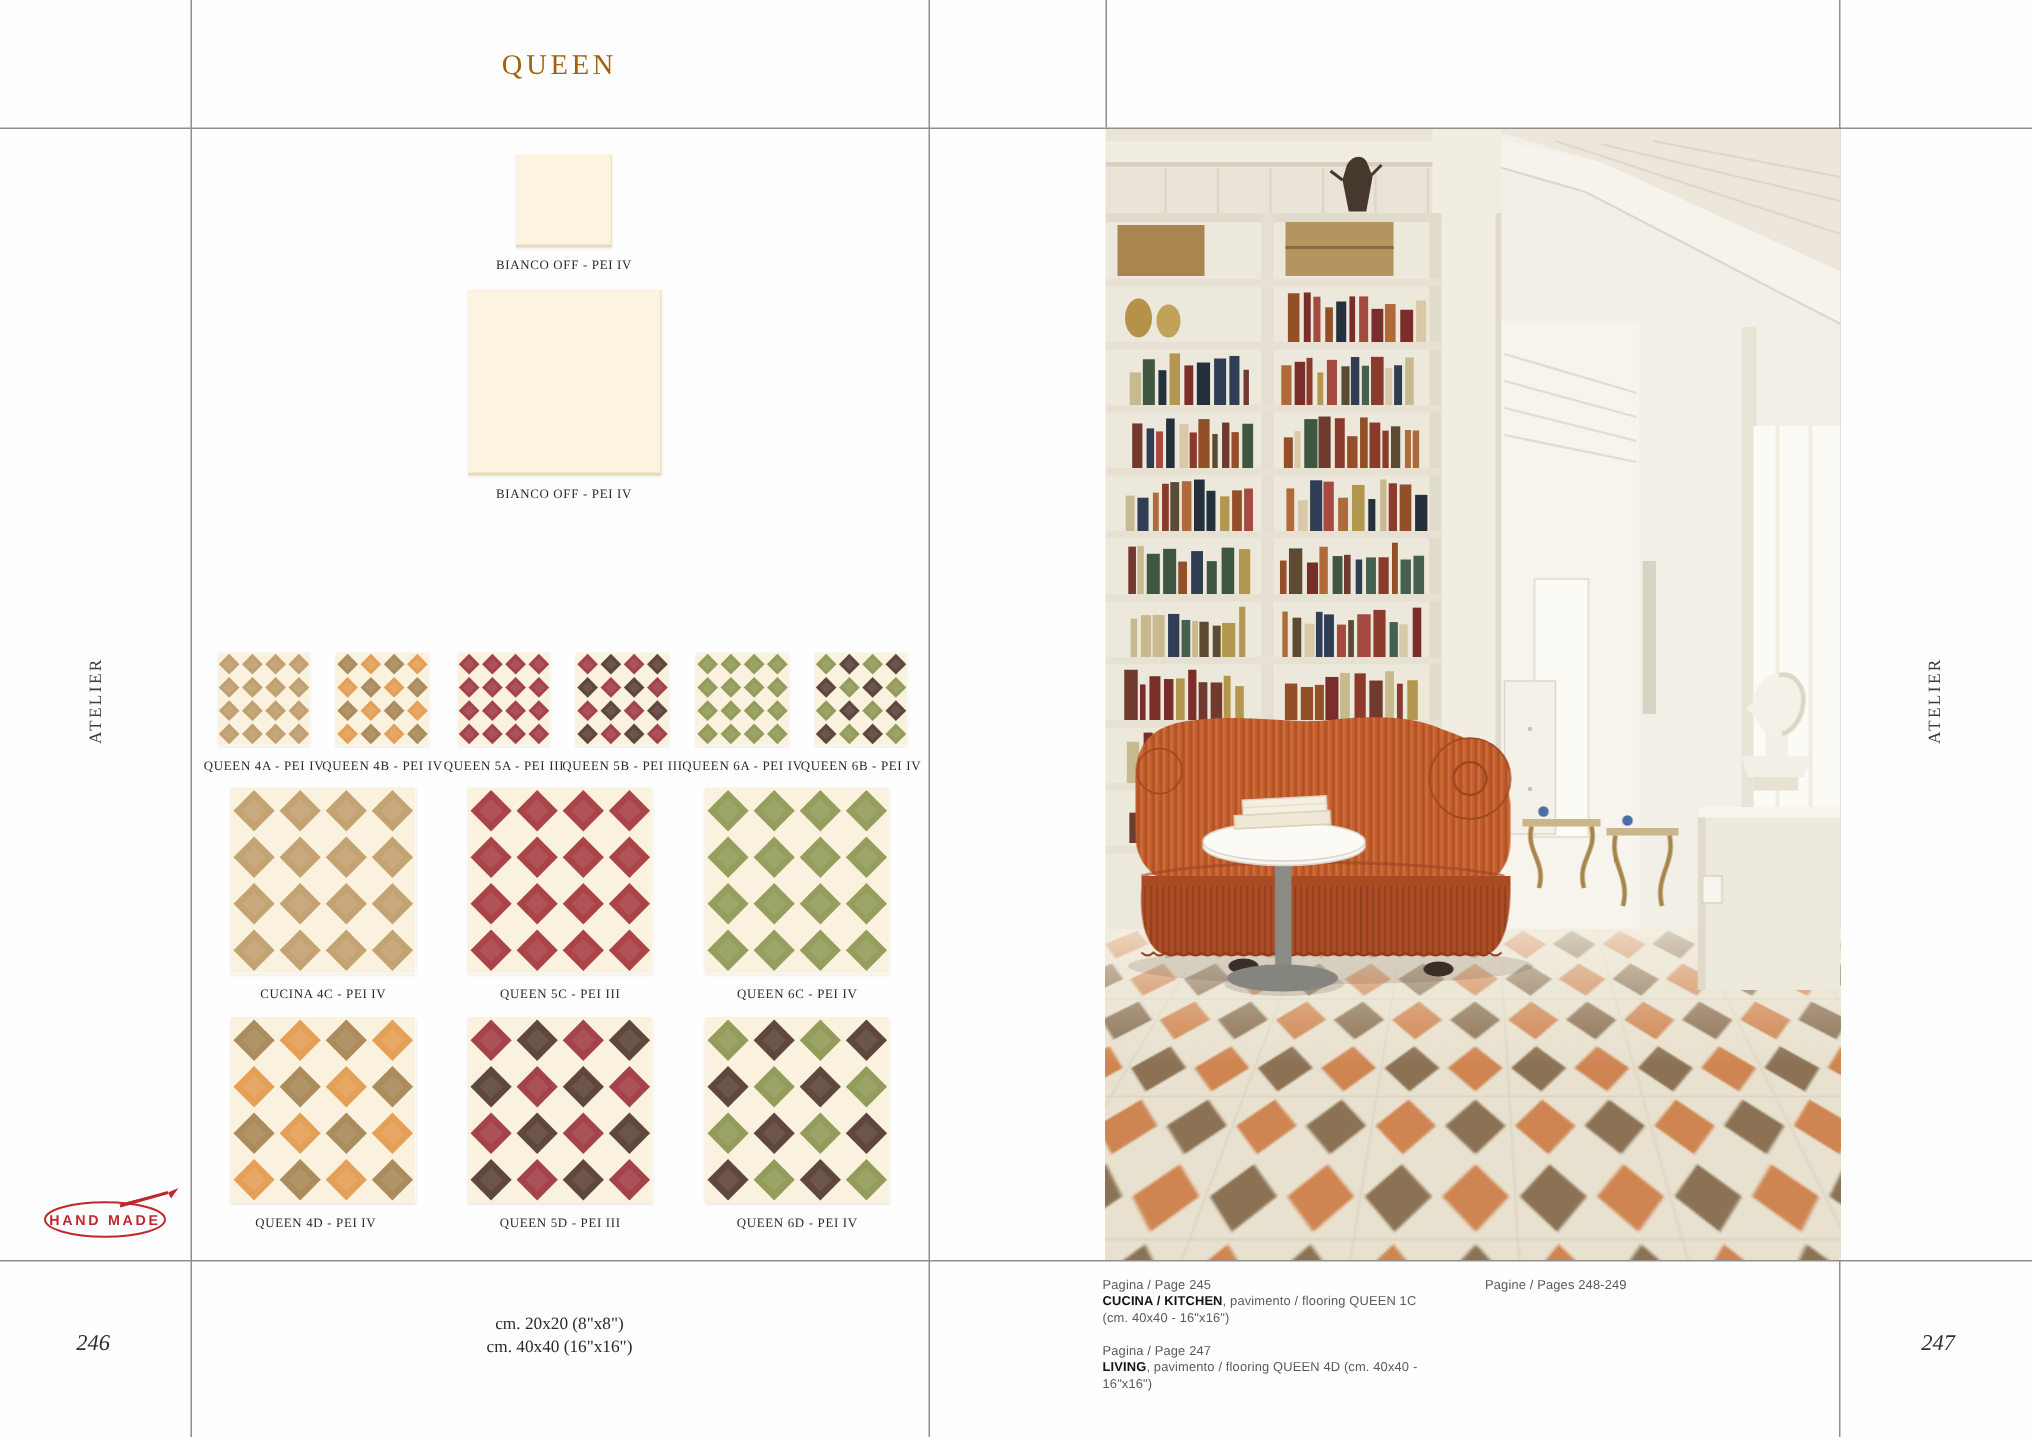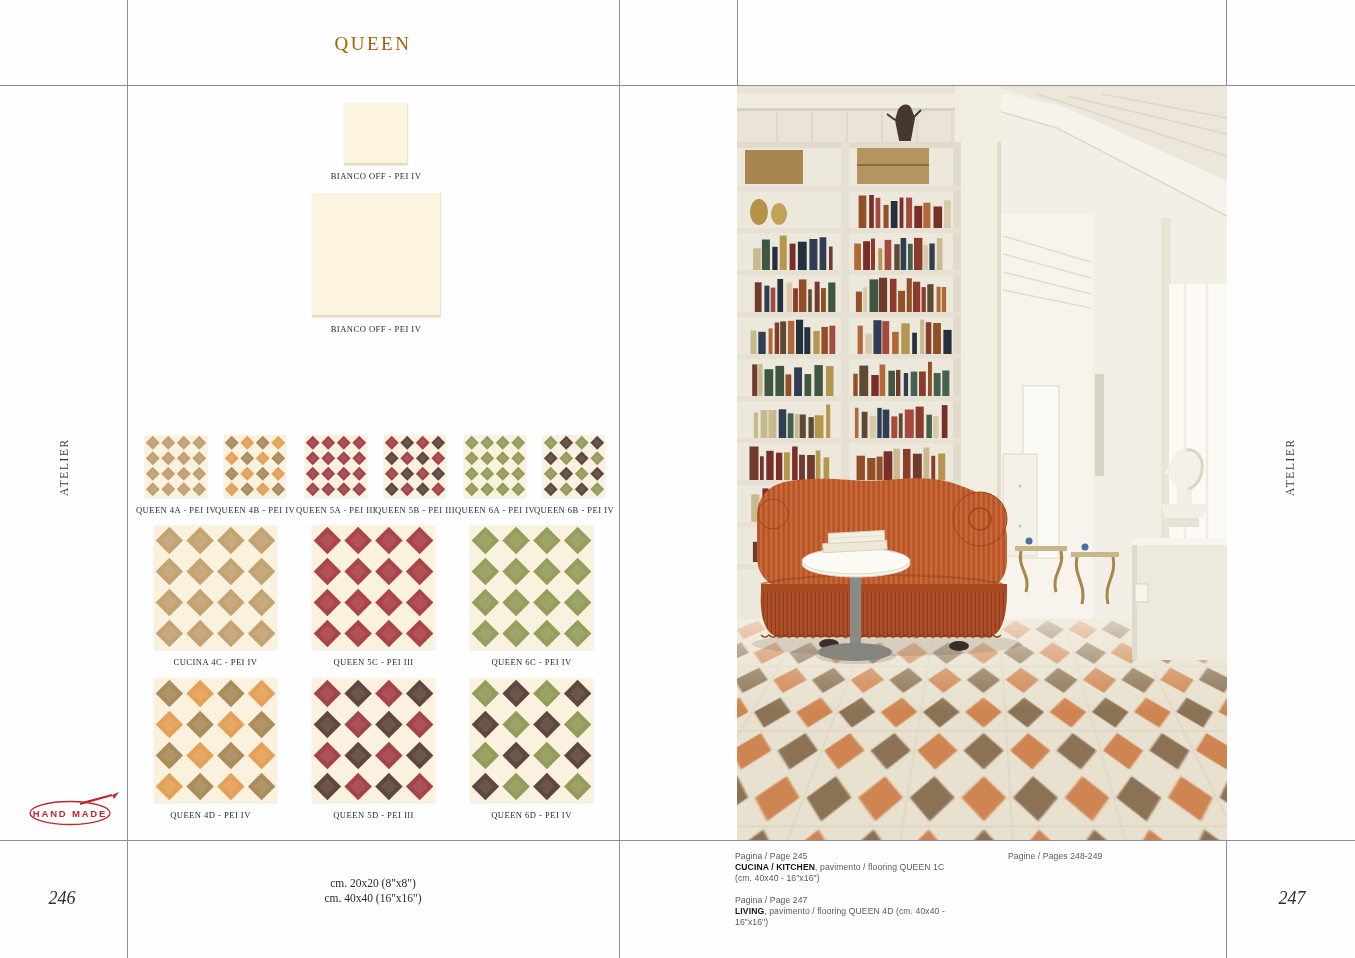--- a/index.html
+++ b/index.html
@@ -3,41 +3,41 @@
 <meta charset="utf-8">
 <style>
   html,body{margin:0;padding:0;background:#ffffff;}
   #page{position:relative;width:1355px;height:958px;background:#fefefe;overflow:hidden;
         font-family:"Liberation Serif",serif;color:#222;}
   .rule{position:absolute;background:#8f8f8f;z-index:1;}
   .rule-h{height:1px;left:0;width:1355px;}
   .rule-v{width:1px;top:0;height:958px;}
   .vert-label{position:absolute;writing-mode:vertical-rl;transform:rotate(180deg);
         font-size:11.5px;letter-spacing:1.6px;color:#3d3d3d;z-index:2;}
-  .page-num{position:absolute;font-style:italic;font-size:18px;color:#2e2e2e;z-index:2;}
+  .page-num{position:absolute;font-style:italic;font-size:15px;color:#2e2e2e;z-index:2;}
   .title{position:absolute;left:127px;top:33px;width:492px;text-align:center;
         font-size:19px;letter-spacing:2.5px;color:#a16207;z-index:2;}
   .tile-box{box-sizing:border-box;position:relative;}
   .tile-box svg{display:block;width:100%;height:100%;}
   .bianco{position:absolute;background:#fcf4e1;border-bottom:2px solid #ead9b9;
         border-right:1px solid #efe3c7;box-shadow:0 1px 2px rgba(0,0,0,0.08);z-index:2;}
   .tile-label{font-size:8.6px;letter-spacing:0.45px;color:#2a2a2a;text-align:center;
         font-family:"Liberation Serif",serif;white-space:nowrap;}
   .lbl-abs{position:absolute;z-index:2;}
   .swatch-item{position:absolute;z-index:2;}
   .swatch-item .tile-box{margin:0 auto;box-shadow:0 1px 2px rgba(0,0,0,0.10);}
   .swatch-item .tile-label{margin-top:8px;}
   .format-block{position:absolute;left:127px;top:876px;width:492px;text-align:center;
         font-size:11.5px;line-height:15px;color:#2a2a2a;z-index:2;}
   .caption-col{position:absolute;top:851px;font-family:"Liberation Sans",sans-serif;
         font-size:8.6px;line-height:11px;color:#5a5a5a;letter-spacing:0.1px;z-index:2;}
   .caption-col .cap-entry{margin-bottom:11px;}
   .caption-col b{color:#141414;}
   #caption-left{left:735px;width:214px;}
-  #caption-right{left:990px;width:228px;margin-left:18px;}
+  #caption-right{left:990px;width:228px;}
   #handmade{position:absolute;left:24px;top:791px;z-index:2;}
   
   #photo{position:absolute;left:737px;top:86px;width:490px;height:754px;overflow:hidden;
         background:#efebdf;z-index:3;}
   #photo svg{position:absolute;left:0;top:0;}
   #photo-bg{width:490px;height:754px;z-index:1;}
   #photo-floor{position:absolute;top:533px;left:-38%;width:176%;height:440px;z-index:2;
         transform:perspective(360px) rotateX(51deg);transform-origin:50% 0;}
   #photo-floor svg{width:100%;height:100%;}
   #photo-fg{width:490px;height:754px;z-index:3;}

